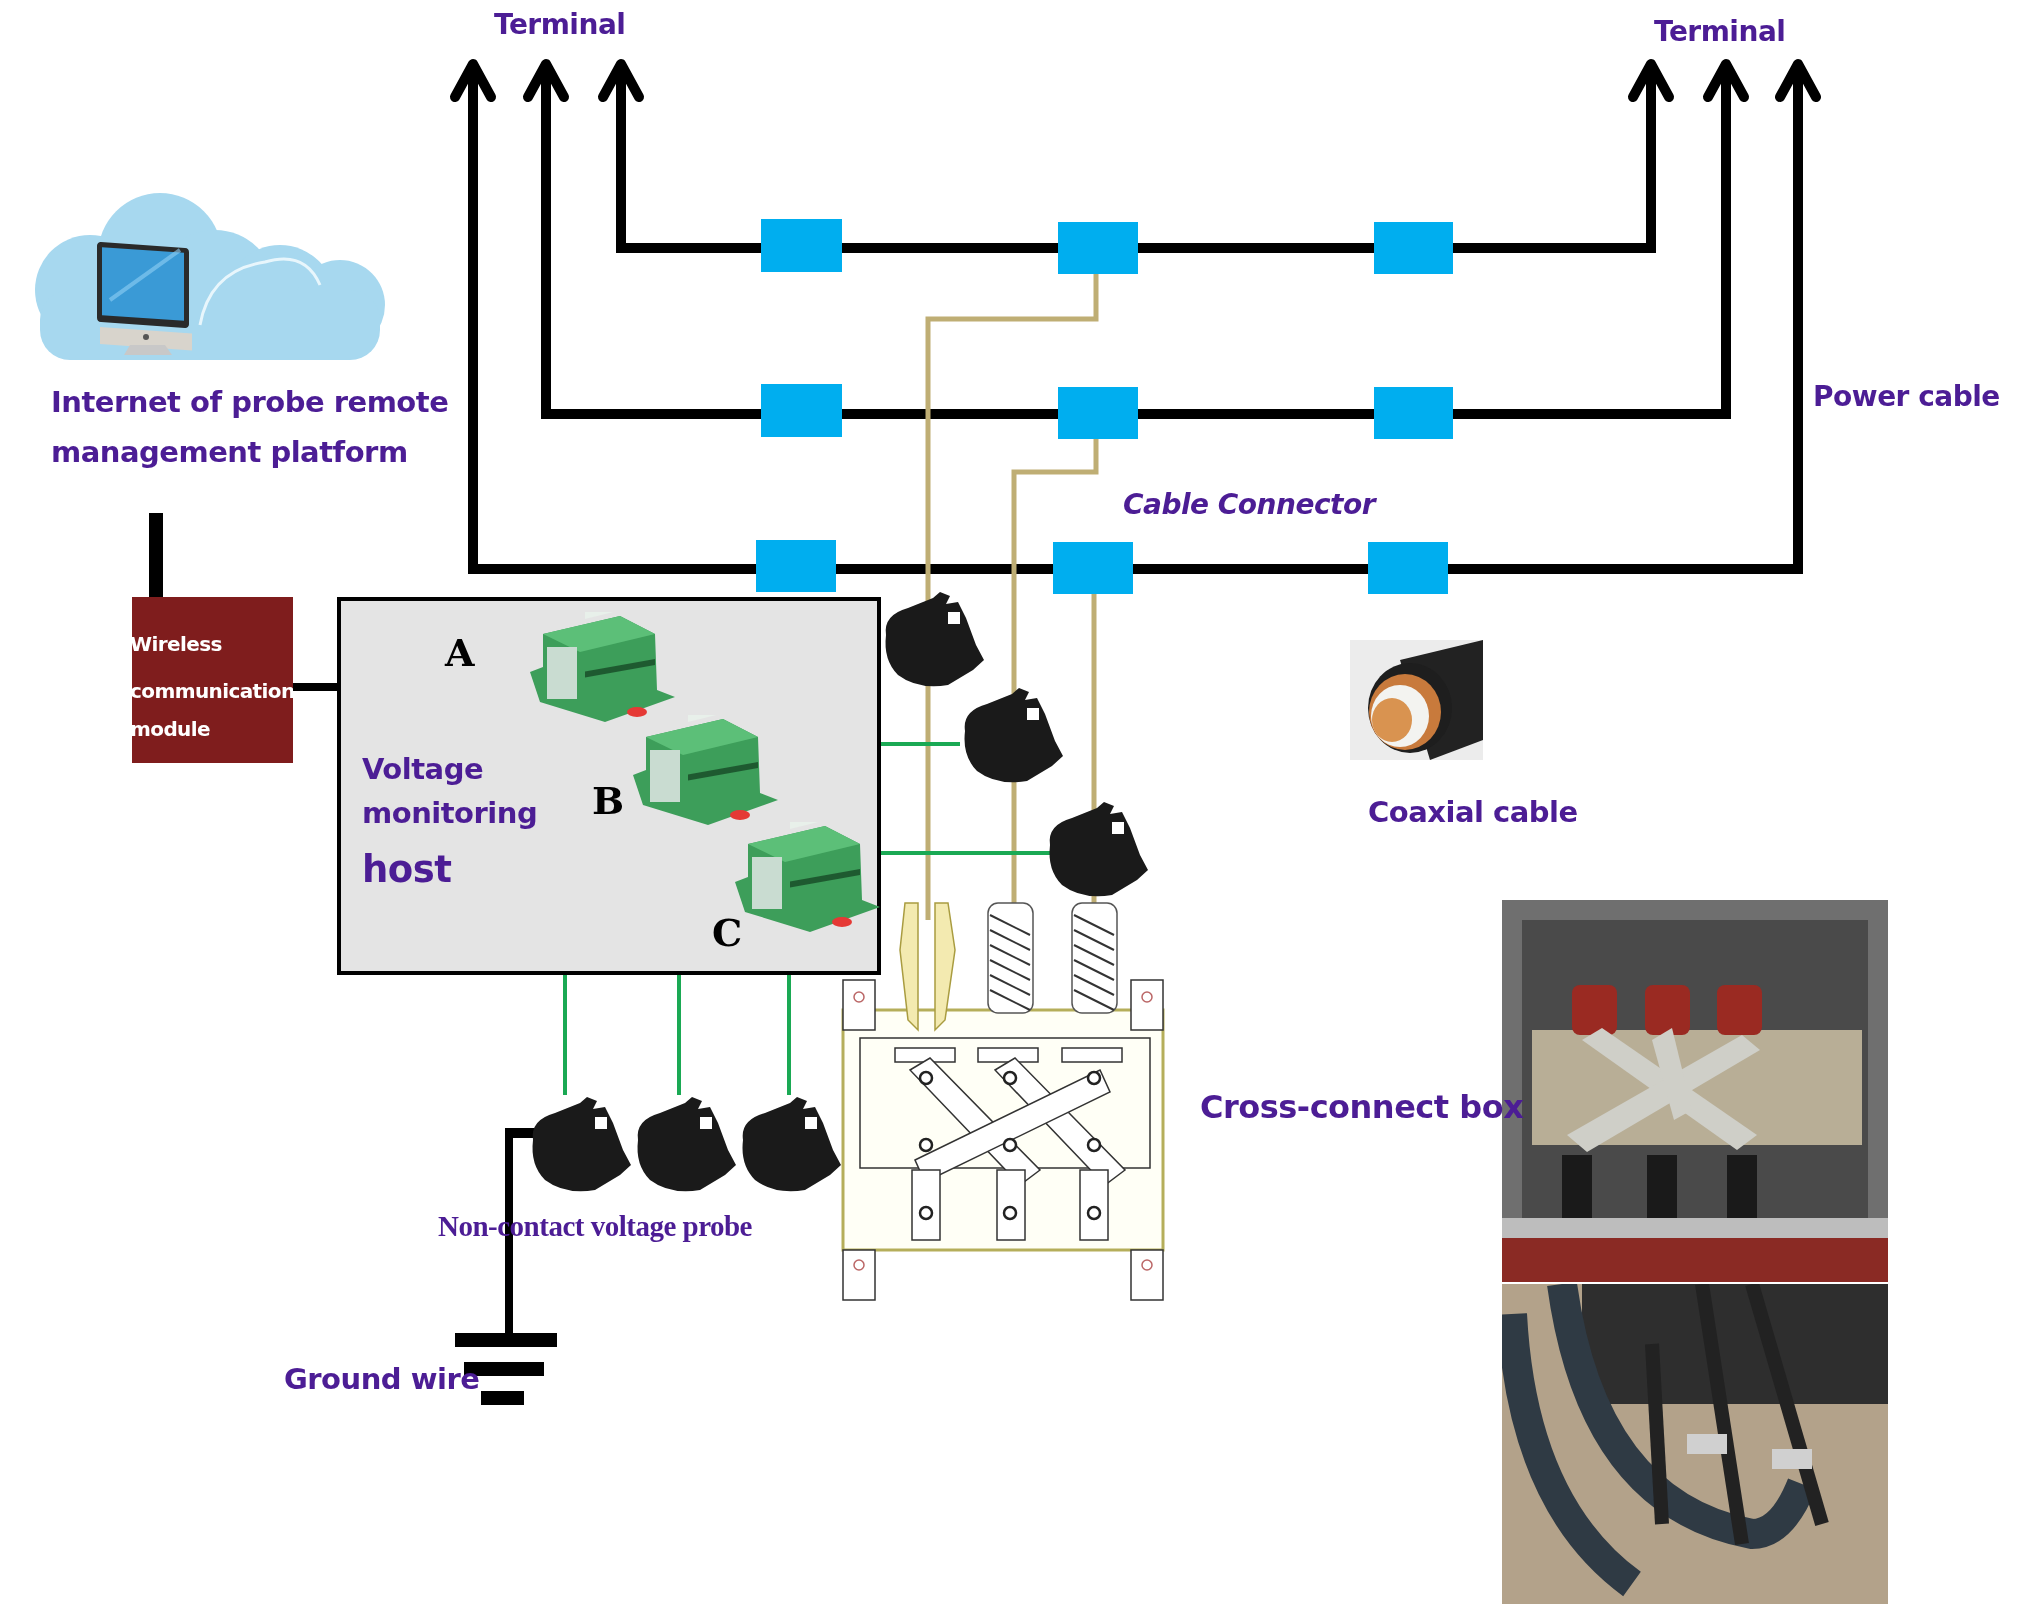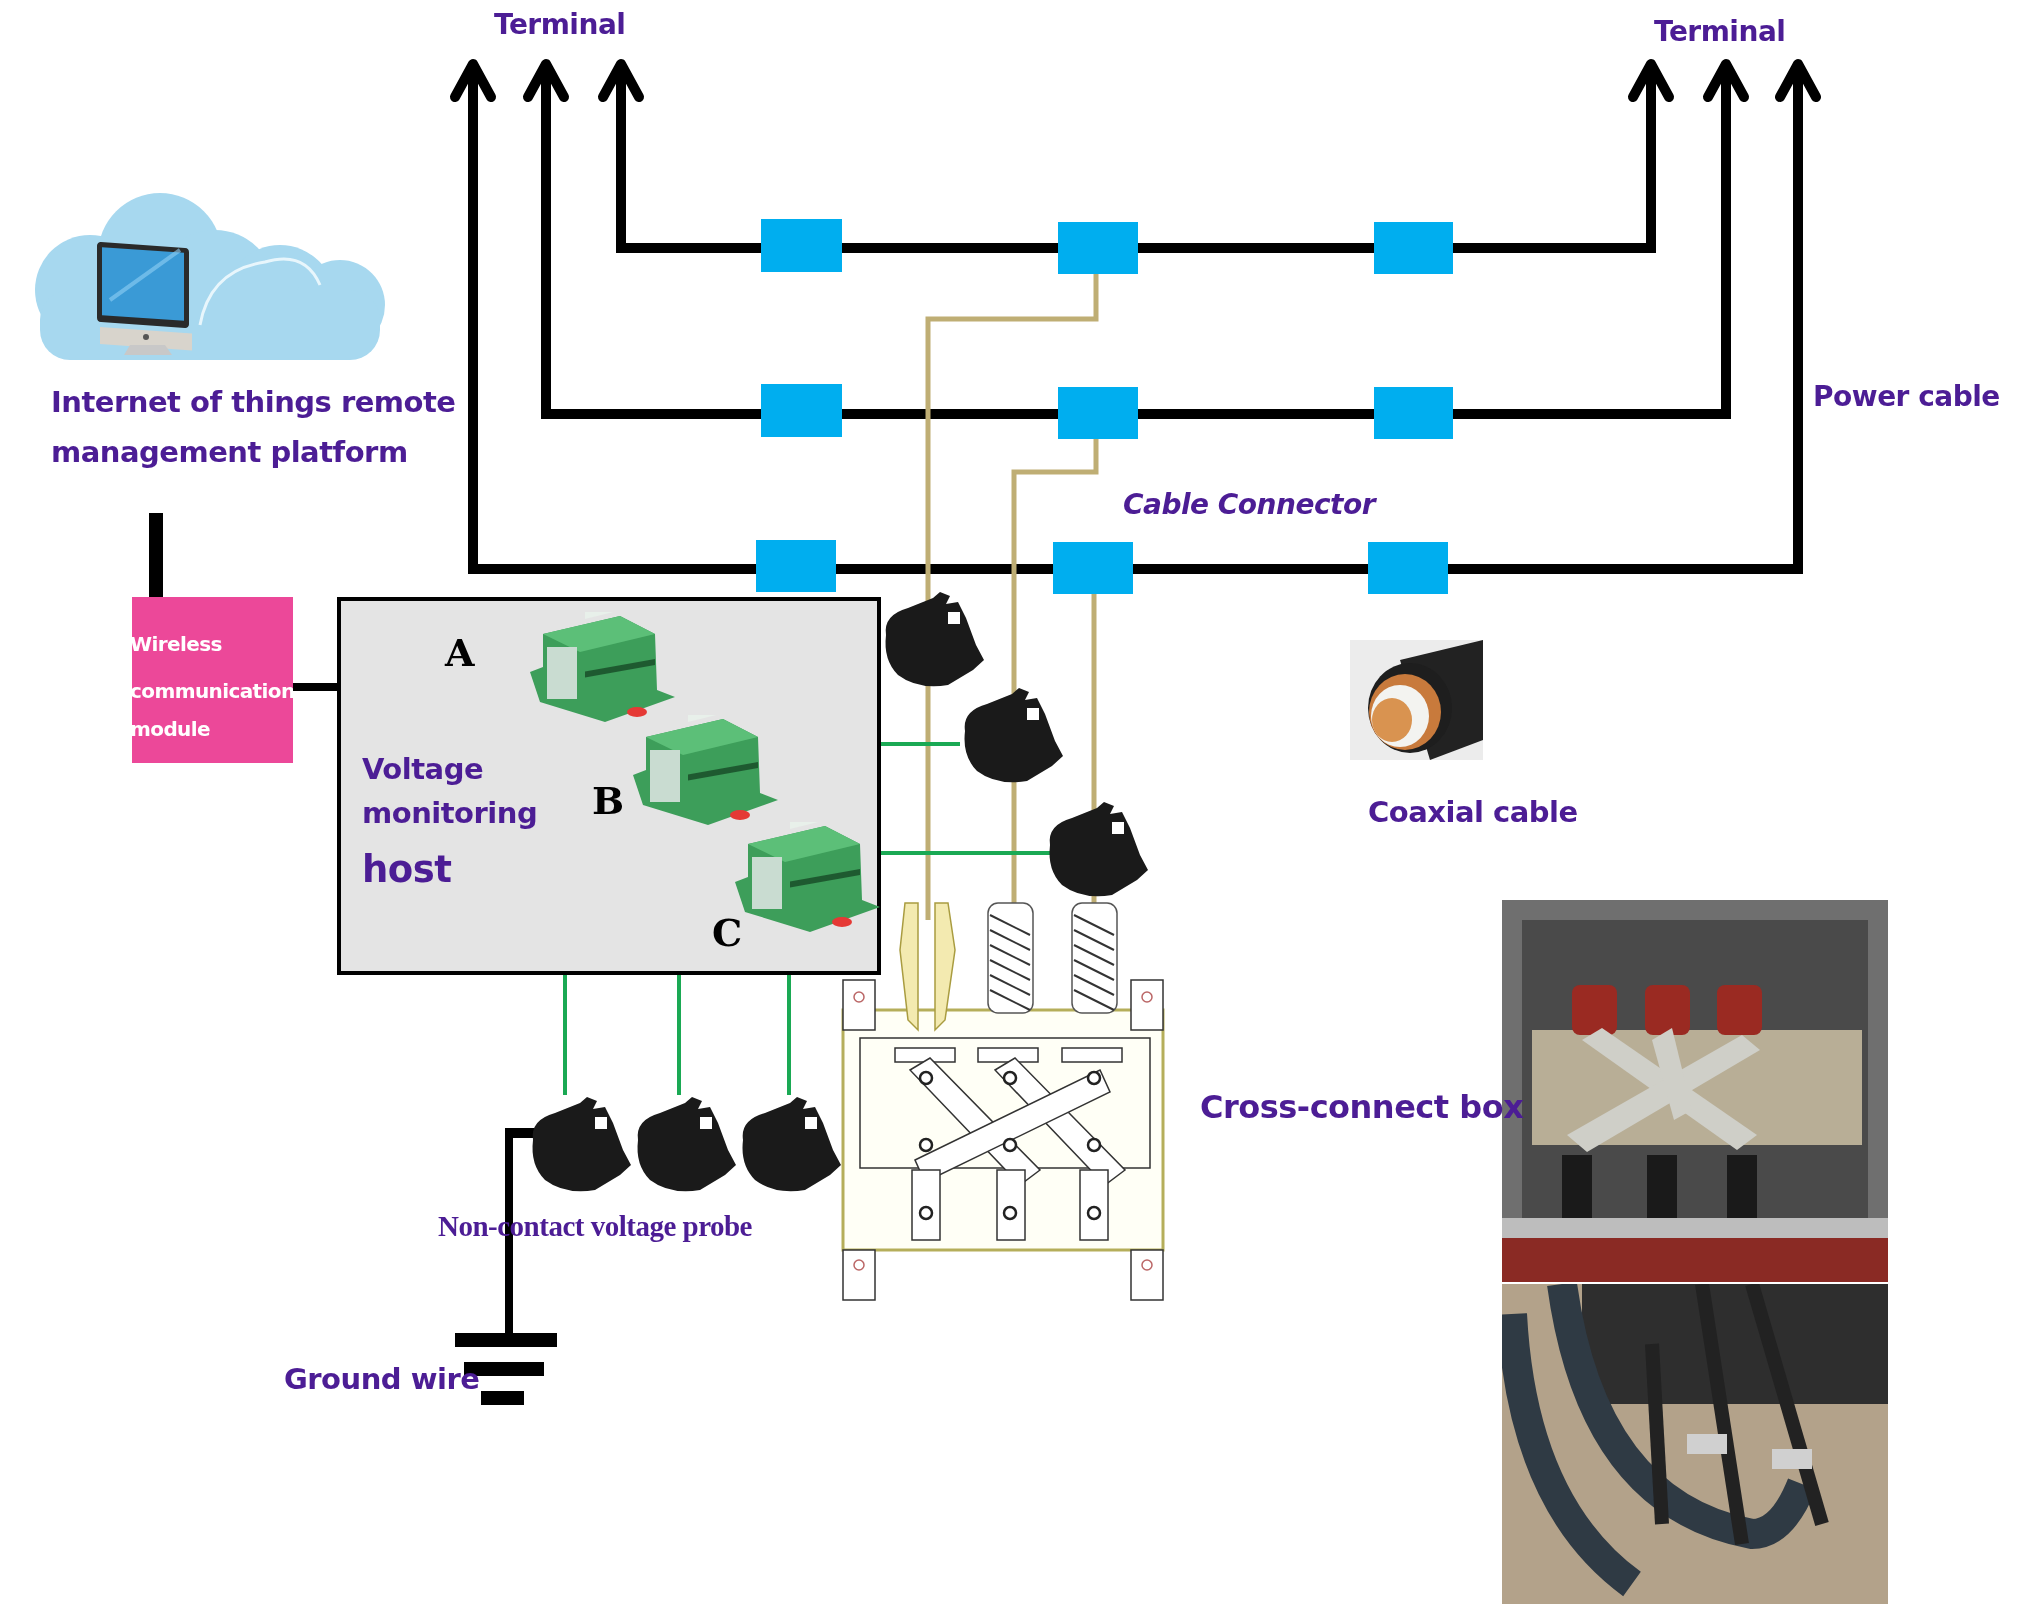--- a/index.html
+++ b/index.html
@@ -1,21 +1,21 @@
 <!DOCTYPE html>
 <html><head>
 <meta charset="utf-8">
 <style>
   html, body { margin: 0; padding: 0; background: #ffffff; }
   body { width: 2017px; height: 1604px; position: relative; overflow: hidden; font-family: "DejaVu Sans", sans-serif; }
   .abs { position: absolute; }
   .lbl { position: absolute; font-family: "DejaVu Sans", sans-serif; font-weight: bold; color: #4c1d95; white-space: nowrap; font-size: 27px; letter-spacing: -0.5px; }
   .serif-lbl { position: absolute; font-family: "DejaVu Serif", serif; font-weight: bold; color: #000; font-size: 38px; }
   #diagram-svg { position: absolute; left: 0; top: 0; }
-  .wireless { position: absolute; left: 132px; top: 597px; width: 161px; height: 166px; background: #ec4899; overflow: hidden; }
+  .wireless { position: absolute; left: 132px; top: 597px; width: 161px; height: 166px; background: #7f1d1d; overflow: hidden; }
   .wireless span { position: absolute; left: -2px; color: #fff; font-weight: bold; font-size: 20px; font-family: "DejaVu Sans", sans-serif; white-space: nowrap; letter-spacing: -0.6px; }
   .host { position: absolute; left: 337px; top: 597px; width: 536px; height: 370px; background: #e4e4e4; border: 4px solid #000; box-sizing: content-box; }
 </style>
 </head>
 <body>
 
 <svg id="diagram-svg" width="2017" height="1604" viewBox="0 0 2017 1604" xmlns="http://www.w3.org/2000/svg">
 
   <g>
     <g fill="#a7d8ef">
@@ -266,21 +266,21 @@
     <path d="M200 0 L240 260"></path>
     <path d="M250 0 L320 240"></path>
     <path d="M150 60 L160 240"></path>
   </g>
   <rect x="185" y="150" width="40" height="20" fill="#d0d0d0"></rect>
   <rect x="270" y="165" width="40" height="20" fill="#d0d0d0"></rect>
 </svg>
 
 <div class="lbl" style="left:494px; top:8px; font-size:28px;">Terminal</div>
 <div class="lbl" style="left:1654px; top:15px; font-size:28px;">Terminal</div>
-<div class="lbl" style="left:51px; top:385px; font-size:29px;">Internet of things remote</div>
+<div class="lbl" style="left:51px; top:385px; font-size:29px;">Internet of probe remote</div>
 <div class="lbl" style="left:51px; top:435px; font-size:29px;">management platform</div>
 <div class="lbl" style="left:1813px; top:380px; font-size:28px;">Power cable</div>
 <div class="lbl" style="left:1123px; top:488px; font-size:28px;font-style:italic;">Cable Connector</div>
 <div class="lbl" style="left:1368px; top:795px; font-size:29px;">Coaxial cable</div>
 <div class="lbl" style="left:1200px; top:1088px; font-size:32px;">Cross-connect box</div>
 <div class="lbl" style="left:438px; top:1210px; font-size:29px;font-family:Liberation Serif, serif;">Non-contact voltage probe</div>
 <div class="lbl" style="left:284px; top:1362px; font-size:29px;">Ground wire</div>
 <div class="lbl" style="left:362px; top:744px; font-size:29px;margin-top:8px;">Voltage</div>
 <div class="lbl" style="left:362px; top:796px; font-size:29px;">monitoring</div>
 <div class="lbl" style="left:362px; top:848px; font-size:37px;">host</div>

